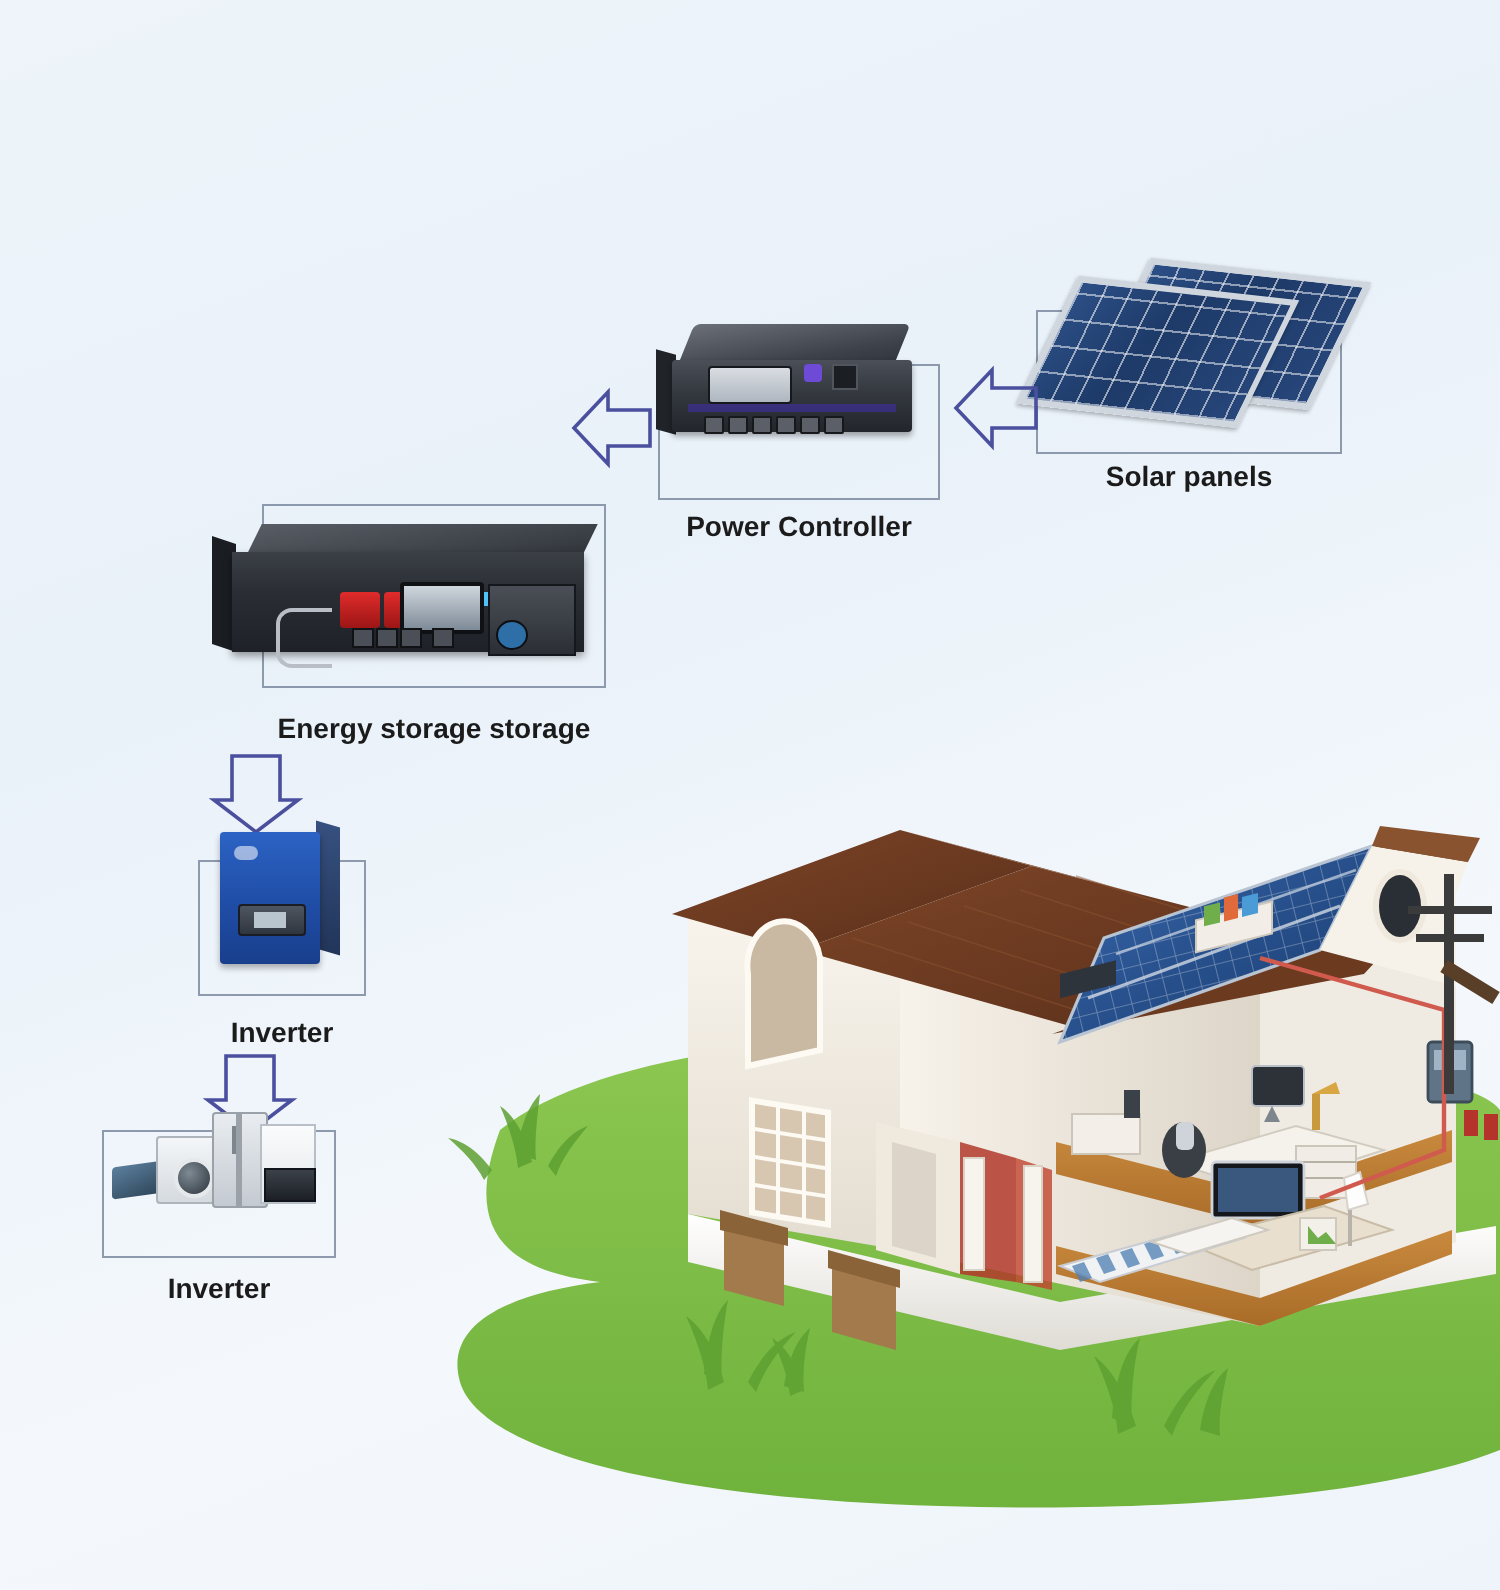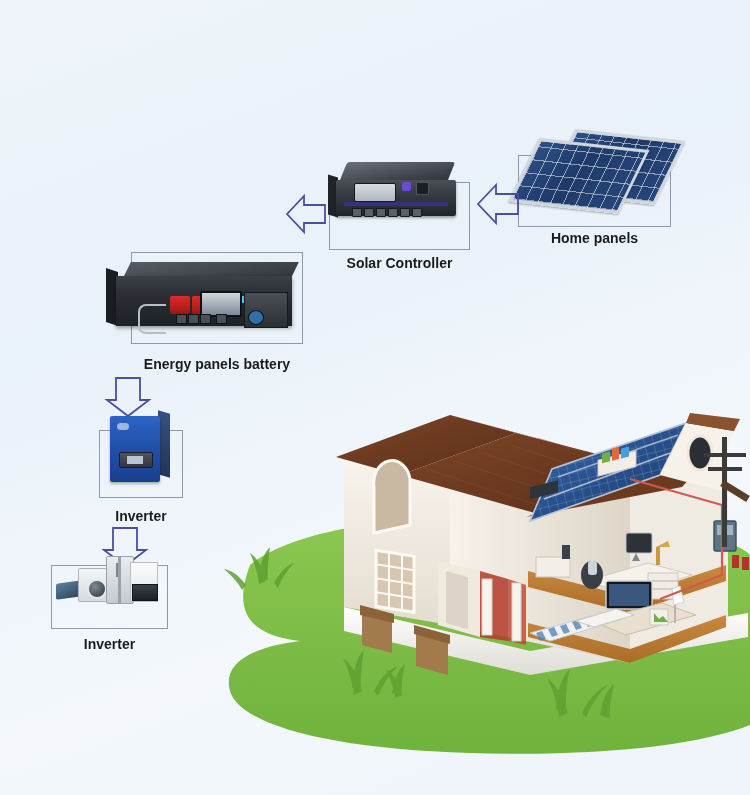--- a/index.html
+++ b/index.html
@@ -311,21 +311,21 @@
       <path d="M392 108 L418 124" stroke="#5a3f28" stroke-width="7" fill="none"></path>
     </g>
   </svg>
 
 
   <div class="frame" style="left:518px;top:155px;width:153px;height:72px;"></div>
   <div id="panels-wrap">
     <div class="pv" id="pv-back"></div>
     <div class="pv" id="pv-front"></div>
   </div>
-  <div class="caption" style="left:518px;top:230px;width:153px;">Home panels</div>
+  <div class="caption" style="left:518px;top:230px;width:153px;">Solar panels</div>
 
   <div class="arrow" style="left:476px;top:180px;">
     <svg width="44" height="48" viewBox="0 0 44 48">
       <path d="M2 24 L20 5 L20 14 L42 14 L42 34 L20 34 L20 43 Z" fill="none" stroke="#4a4f9e" stroke-width="1.8" stroke-linejoin="miter"></path>
     </svg>
   </div>
 
   <div class="frame" style="left:329px;top:182px;width:141px;height:68px;"></div>
   <div id="controller">
     <div id="ctrl-side"></div>
@@ -336,21 +336,21 @@
       <div id="ctrl-ind2"></div>
       <div id="ctrl-strip"></div>
       <div class="ctrl-btn" style="left:16px;"></div>
       <div class="ctrl-btn" style="left:28px;"></div>
       <div class="ctrl-btn" style="left:40px;"></div>
       <div class="ctrl-btn" style="left:52px;"></div>
       <div class="ctrl-btn" style="left:64px;"></div>
       <div class="ctrl-btn" style="left:76px;"></div>
     </div>
   </div>
-  <div class="caption" style="left:329px;top:255px;width:141px;">Solar Controller</div>
+  <div class="caption" style="left:329px;top:255px;width:141px;">Power Controller</div>
 
   <div class="arrow" style="left:285px;top:192px;">
     <svg width="42" height="44" viewBox="0 0 42 44">
       <path d="M2 22 L19 4 L19 13 L40 13 L40 31 L19 31 L19 40 Z" fill="none" stroke="#4a4f9e" stroke-width="1.8" stroke-linejoin="miter"></path>
     </svg>
   </div>
 
   <div class="frame" style="left:131px;top:252px;width:172px;height:92px;"></div>
   <div id="battery">
     <div id="bat-side"></div>
@@ -364,21 +364,21 @@
       <div class="bat-led" style="left:131px;top:20px;"></div>
       <div class="bat-led" style="left:136px;top:20px;"></div>
       <div id="bat-right"></div>
       <div id="bat-knob"></div>
       <div class="bat-port" style="left:60px;"></div>
       <div class="bat-port" style="left:72px;"></div>
       <div class="bat-port" style="left:84px;"></div>
       <div class="bat-port" style="left:100px;"></div>
     </div>
   </div>
-  <div class="caption" style="left:120px;top:356px;width:194px;">Energy panels battery</div>
+  <div class="caption" style="left:120px;top:356px;width:194px;">Energy storage storage</div>
 
   <div class="arrow" style="left:104px;top:376px;">
     <svg width="48" height="42" viewBox="0 0 48 42">
       <path d="M12 2 L36 2 L36 24 L45 24 L24 40 L3 24 L12 24 Z" fill="none" stroke="#4a4f9e" stroke-width="1.8" stroke-linejoin="miter"></path>
     </svg>
   </div>
 
   <div class="frame" style="left:99px;top:430px;width:84px;height:68px;"></div>
   <div id="inverter">
     <div id="inv-side"></div>

